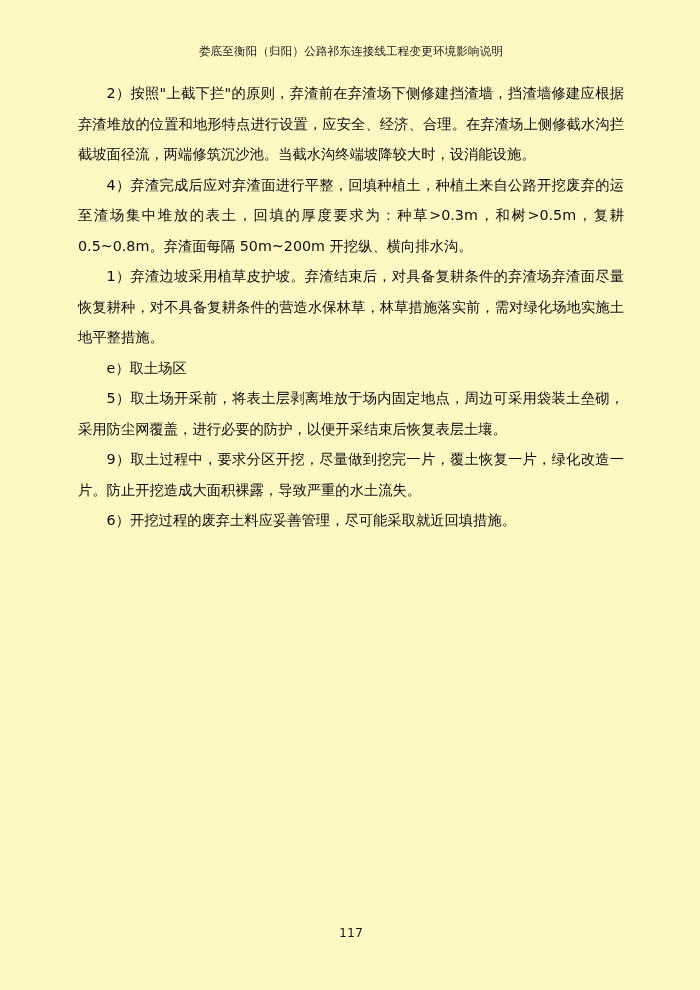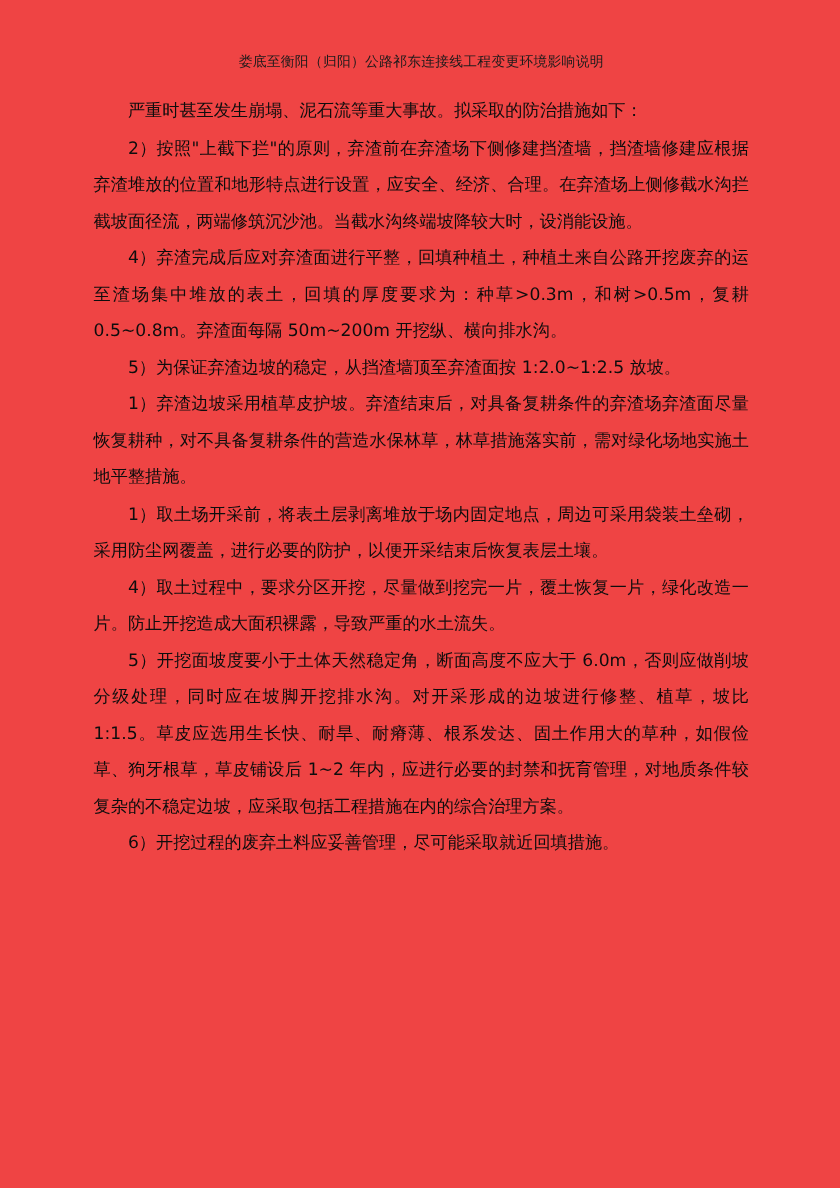--- a/index.html
+++ b/index.html
@@ -7,21 +7,21 @@
     padding: 0;
     background: #ffffff;
   }
   body {
     font-family: "DejaVu Sans", "Liberation Sans", sans-serif;
   }
   .page {
     position: relative;
     width: 700px;
     height: 990px;
-    background: #ef4444;
+    background: #fef9c3;
     box-sizing: border-box;
     overflow: hidden;
   }
   .page-inner {
     position: absolute;
     left: 78px;
     top: 0;
     width: 546px;
     height: 990px;
   }
@@ -66,27 +66,26 @@
 </style>
 </head>
 <body>
 
 <div class="page">
   <div class="page-inner">
 
     <div class="header">娄底至衡阳（归阳）公路祁东连接线工程变更环境影响说明</div>
 
     <div class="body-text">
-      <p class="para">严重时甚至发生崩塌、泥石流等重大事故。拟采取的防治措施如下：</p>
       <p class="para">2）按照"上截下拦"的原则，弃渣前在弃渣场下侧修建挡渣墙，挡渣墙修建应根据弃渣堆放的位置和地形特点进行设置，应安全、经济、合理。在弃渣场上侧修截水沟拦截坡面径流，两端修筑沉沙池。当截水沟终端坡降较大时，设消能设施。</p>
       <p class="para">4）弃渣完成后应对弃渣面进行平整，回填种植土，种植土来自公路开挖废弃的运至渣场集中堆放的表土，回填的厚度要求为：种草&gt;0.3m，和树&gt;0.5m，复耕 0.5~0.8m。弃渣面每隔 50m~200m 开挖纵、横向排水沟。</p>
-      <p class="para">5）为保证弃渣边坡的稳定，从挡渣墙顶至弃渣面按 1:2.0~1:2.5 放坡。</p>
       <p class="para">1）弃渣边坡采用植草皮护坡。弃渣结束后，对具备复耕条件的弃渣场弃渣面尽量恢复耕种，对不具备复耕条件的营造水保林草，林草措施落实前，需对绿化场地实施土地平整措施。</p>
-      <p class="para">1）取土场开采前，将表土层剥离堆放于场内固定地点，周边可采用袋装土垒砌，采用防尘网覆盖，进行必要的防护，以便开采结束后恢复表层土壤。</p>
-      <p class="para">4）取土过程中，要求分区开挖，尽量做到挖完一片，覆土恢复一片，绿化改造一片。防止开挖造成大面积裸露，导致严重的水土流失。</p>
-      <p class="para">5）开挖面坡度要小于土体天然稳定角，断面高度不应大于 6.0m，否则应做削坡分级处理，同时应在坡脚开挖排水沟。对开采形成的边坡进行修整、植草，坡比 1:1.5。草皮应选用生长快、耐旱、耐瘠薄、根系发达、固土作用大的草种，如假俭草、狗牙根草，草皮铺设后 1~2 年内，应进行必要的封禁和抚育管理，对地质条件较复杂的不稳定边坡，应采取包括工程措施在内的综合治理方案。</p>
+      <p class="para">e）取土场区</p>
+      <p class="para">5）取土场开采前，将表土层剥离堆放于场内固定地点，周边可采用袋装土垒砌，采用防尘网覆盖，进行必要的防护，以便开采结束后恢复表层土壤。</p>
+      <p class="para">9）取土过程中，要求分区开挖，尽量做到挖完一片，覆土恢复一片，绿化改造一片。防止开挖造成大面积裸露，导致严重的水土流失。</p>
       <p class="para">6）开挖过程的废弃土料应妥善管理，尽可能采取就近回填措施。</p>
 
     </div>
 
+    <div class="footer">117</div>
 
   </div>
 </div>
 
 </body></html>

